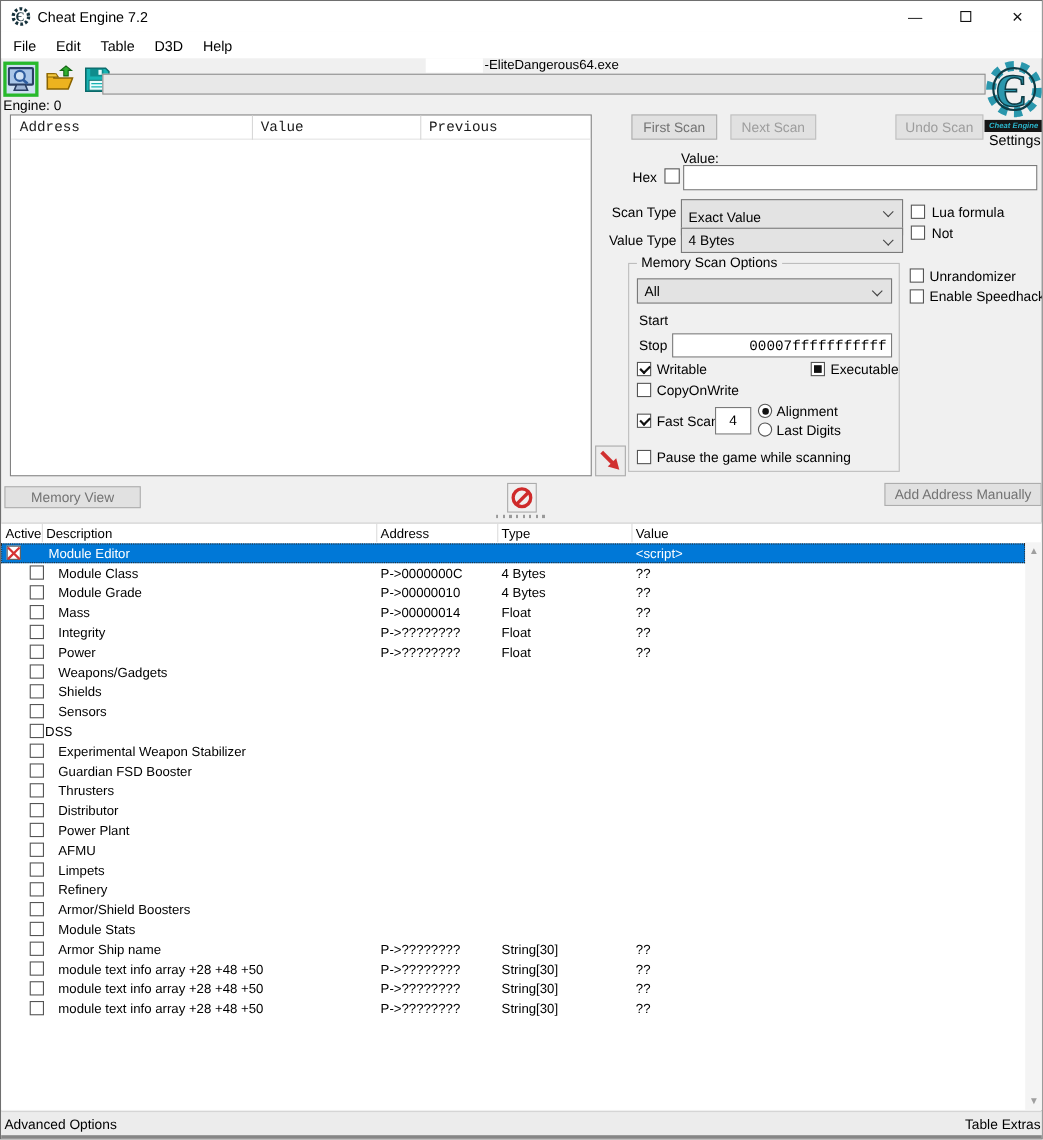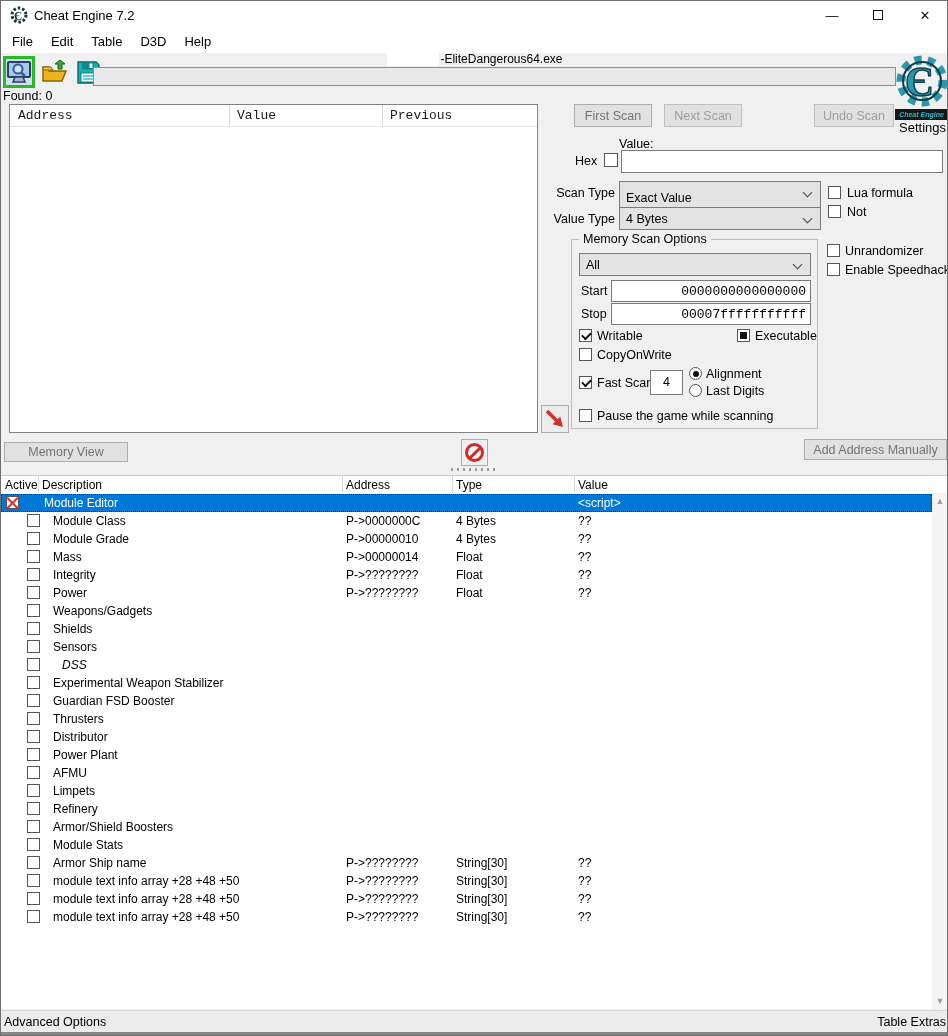--- a/index.html
+++ b/index.html
@@ -137,21 +137,21 @@
       <line x1="7" y1="16" x2="18" y2="16" stroke="#17b3b3" stroke-width="1.2"></line>
       <line x1="7" y1="19" x2="18" y2="19" stroke="#17b3b3" stroke-width="1.2"></line>
     </svg>
   </div>
 
   <div class="abs procline">
     <span class="redact"></span><span>-EliteDangerous64.exe</span>
   </div>
   <div class="abs progress"></div>
   <div class="abs found">
-    <span>Found:</span> <span>0</span>
+    <span>Engine:</span> <span>0</span>
   </div>
 
   <div class="abs logo">
     <svg width="53" height="56" viewBox="0 0 53 56">
       <circle cx="27" cy="28" r="21" fill="none" stroke="#2a97ad" stroke-width="9" stroke-dasharray="7 6"></circle>
       <circle cx="27" cy="28" r="19" fill="none" stroke="#0e3d47" stroke-width="2"></circle>
       <text x="10" y="43" font-size="42" font-weight="bold" fill="#2a97ad" stroke="#0e3d47" stroke-width="1.4" font-family="Liberation Serif, serif">Є</text>
     </svg>
     <div class="badge">Cheat Engine</div>
   </div>
@@ -192,21 +192,20 @@
   <span class="cb" style="left:827px;top:204px"></span>
   <span class="lbl" style="left:846px;top:204px">Not</span>
 
   <div class="abs fieldset"></div>
   <span class="abs legend">Memory Scan Options</span>
   <div class="dd" style="left:578px;top:252px;width:232px;height:23px">
     <span>All</span>
       <span class="chev"></span>
   </div>
   <span class="lbl" style="left:580px;top:283px">Start</span>
-  <div class="input mono" style="left:610px;top:279px;width:200px;height:22px">0000000000000000</div>
   <span class="lbl" style="left:580px;top:306px">Stop</span>
   <div class="input mono" style="left:610px;top:302px;width:200px;height:22px">00007fffffffffff</div>
 
   <span class="cb checked" style="left:578px;top:328px"></span>
   <span class="lbl" style="left:596px;top:328px">Writable</span>
   <span class="cb ind" style="left:736px;top:328px"></span>
   <span class="lbl" style="left:754px;top:328px">Executable</span>
   <span class="cb" style="left:578px;top:347px"></span>
   <span class="lbl" style="left:596px;top:347px">CopyOnWrite</span>
 
@@ -311,21 +310,21 @@
   </div>
         <div class="trow">
     <span class="cb" style="left: 26px;"></span>
     <span class="cell c-desc" style="left: 52px;">Sensors</span>
     <span class="cell c-addr"></span>
     <span class="cell c-type"></span>
     <span class="cell c-val"></span>
   </div>
         <div class="trow">
     <span class="cb" style="left: 26px;"></span>
-    <span class="cell c-desc" style="left: 61px; font-style: italic;">DSS</span>
+    <span class="cell c-desc" style="left: 40px;">DSS</span>
     <span class="cell c-addr"></span>
     <span class="cell c-type"></span>
     <span class="cell c-val"></span>
   </div>
         <div class="trow">
     <span class="cb" style="left: 26px;"></span>
     <span class="cell c-desc" style="left: 52px;">Experimental Weapon Stabilizer</span>
     <span class="cell c-addr"></span>
     <span class="cell c-type"></span>
     <span class="cell c-val"></span>

